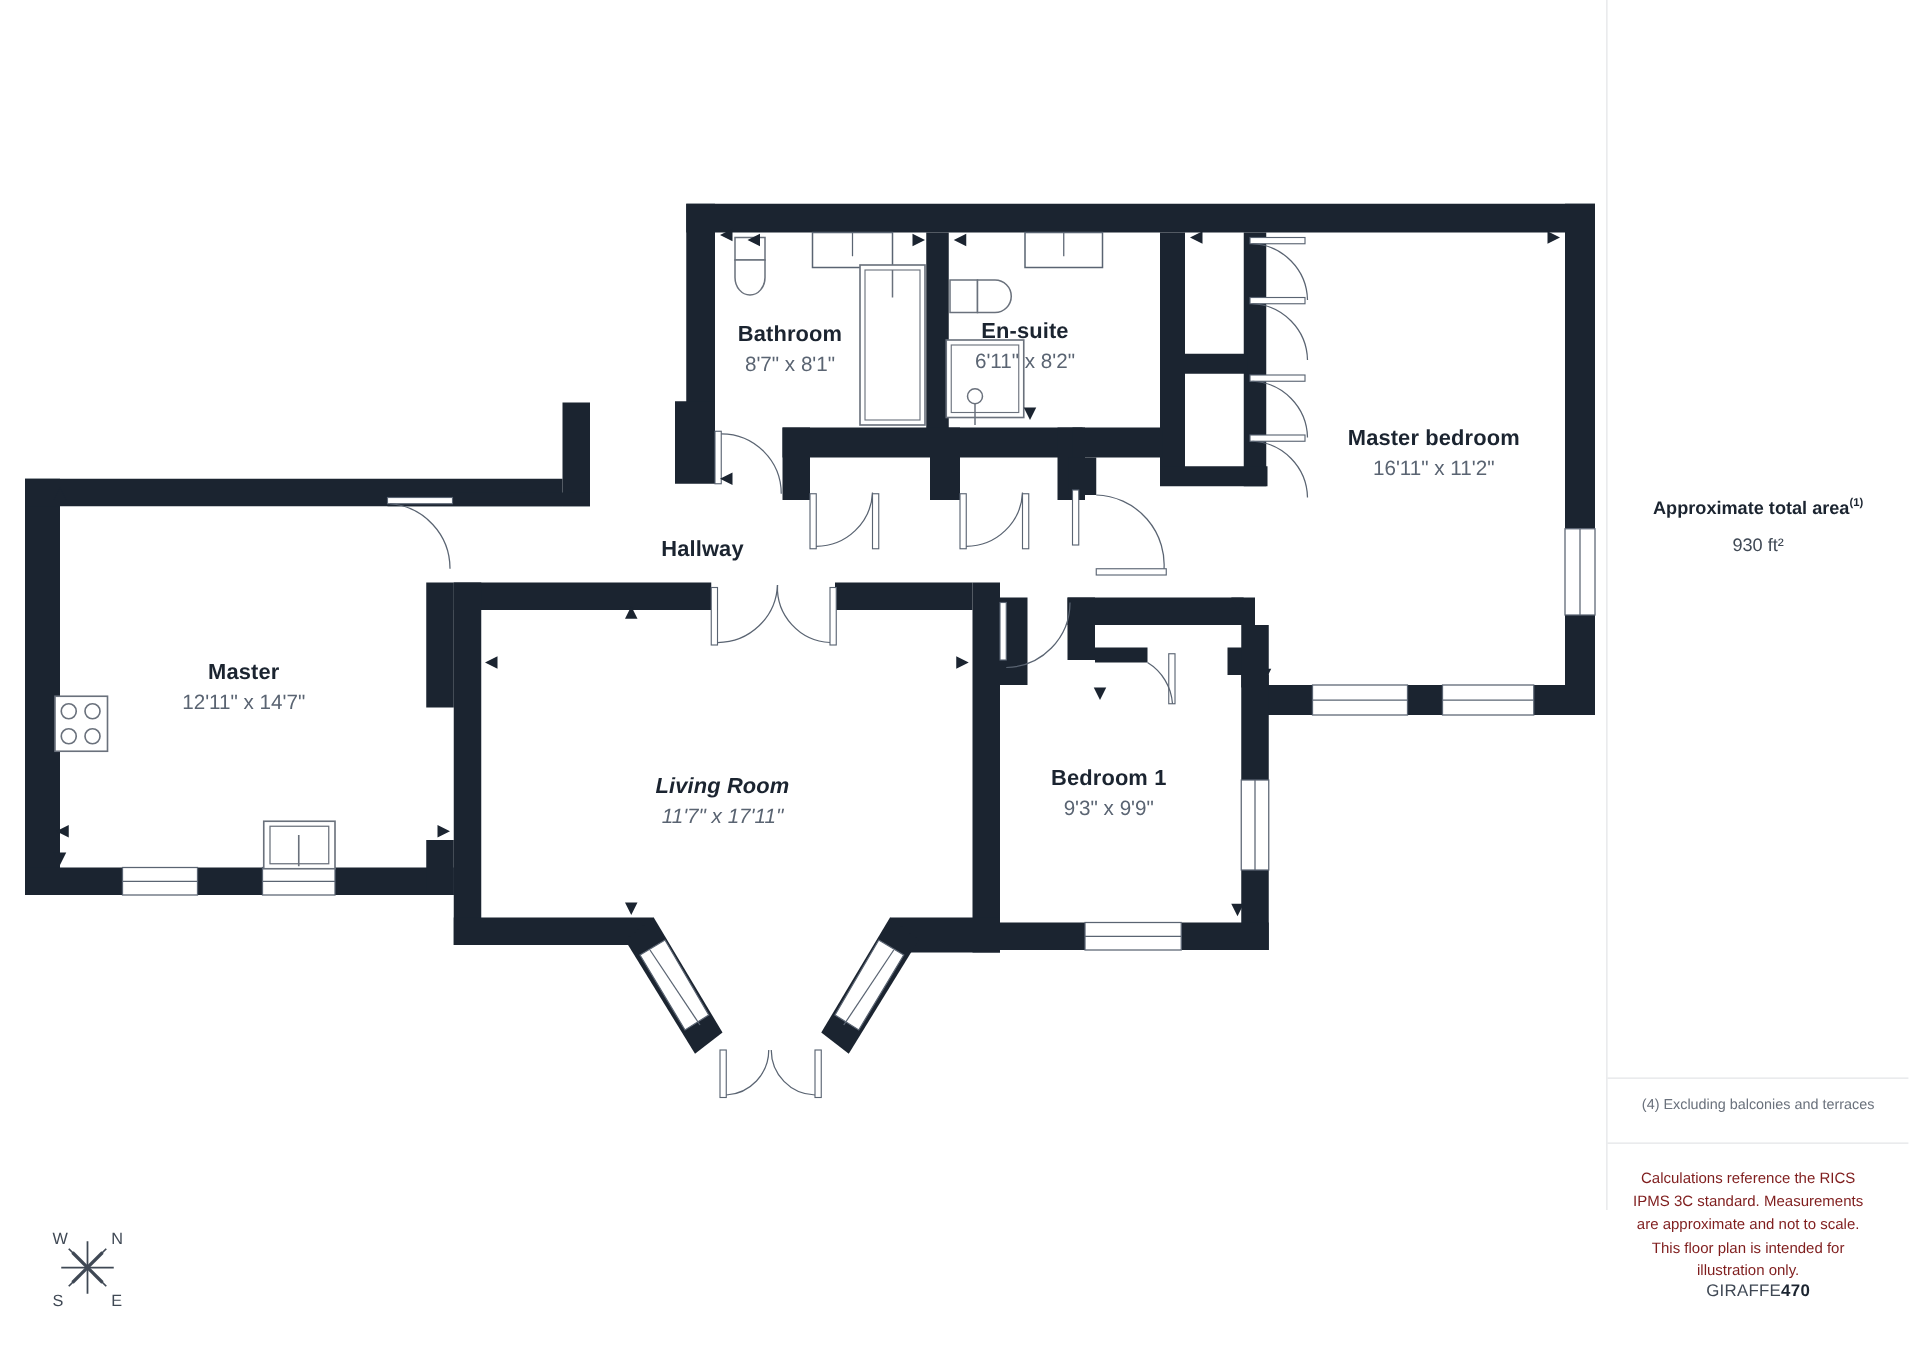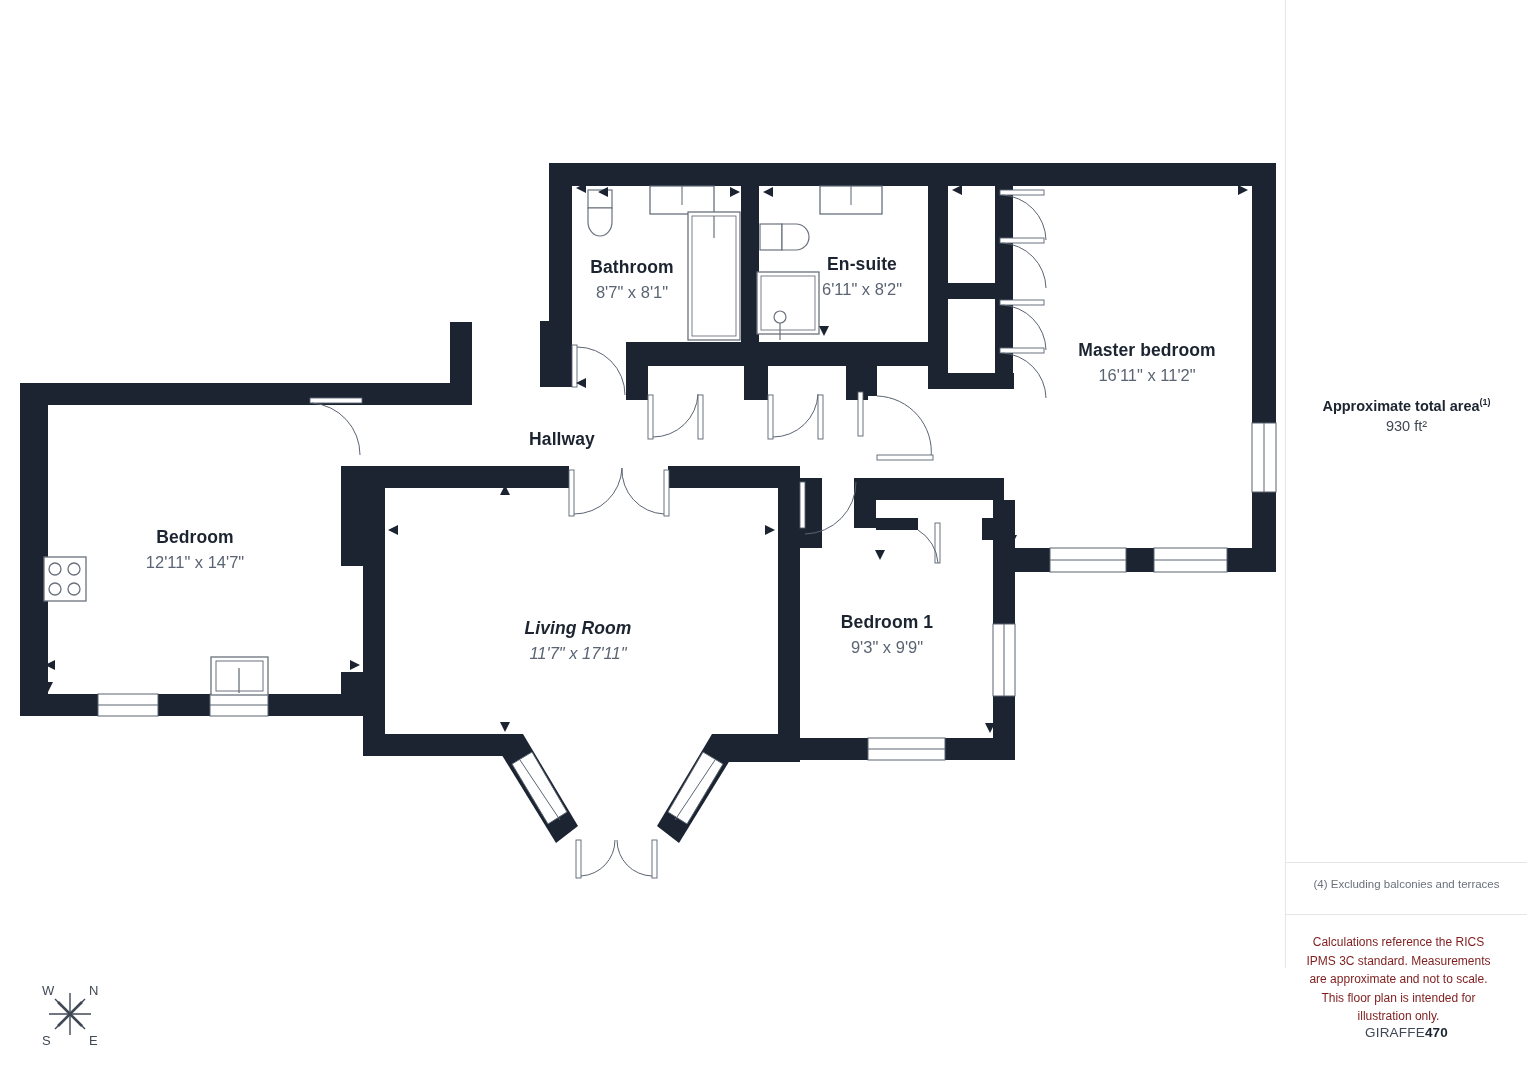--- a/index.html
+++ b/index.html
@@ -88,21 +88,21 @@
   .area-title {
     font-size: 14.5px;
     font-weight: bold;
     color: #1b2430;
     line-height: 1.4;
   }
   .area-title sup { font-size: 9px; font-weight: bold; vertical-align: super; }
   .area-value {
     font-size: 14.5px;
     color: #3f4854;
-    margin-top: 0;
+    margin-top: 10px;
     line-height: 1.4;
   }
 
   #footnote-block {
     position: absolute;
     top: 876px;
     left: 14px; right: 14px;
     text-align: center;
     font-size: 11.5px;
     color: #6a717c;
@@ -373,36 +373,36 @@
         <polygon points="990,488 985,478 995,478" fill="#1b2430"></polygon>
       </g>
 
     </svg>
 
     <div class="room-label" style="left:632px; top:256px;">
       <div class="room-name">Bathroom</div>
       <div class="room-dims">8'7" x 8'1"</div>
     </div>
 
-    <div class="room-label" style="left:862px; top:253px;">
+    <div class="room-label" style="left:820px; top:253px;">
       <div class="room-name">En-suite</div>
       <div class="room-dims">6'11" x 8'2"</div>
     </div>
 
     <div class="room-label" style="left:1147px; top:339px;">
       <div class="room-name">Master bedroom</div>
       <div class="room-dims">16'11" x 11'2"</div>
     </div>
 
     <div class="room-label" style="left:562px; top:428px;">
       <div class="room-name">Hallway</div>
     </div>
 
     <div class="room-label" style="left:195px; top:526px;">
-      <div class="room-name">Bedroom</div>
+      <div class="room-name">Master</div>
       <div class="room-dims">12'11" x 14'7"</div>
     </div>
 
     <div class="room-label" style="left:578px; top:617px;font-style:italic;">
       <div class="room-name">Living Room</div>
       <div class="room-dims">11'7" x 17'11"</div>
     </div>
 
     <div class="room-label" style="left:887px; top:611px;">
       <div class="room-name">Bedroom 1</div>

